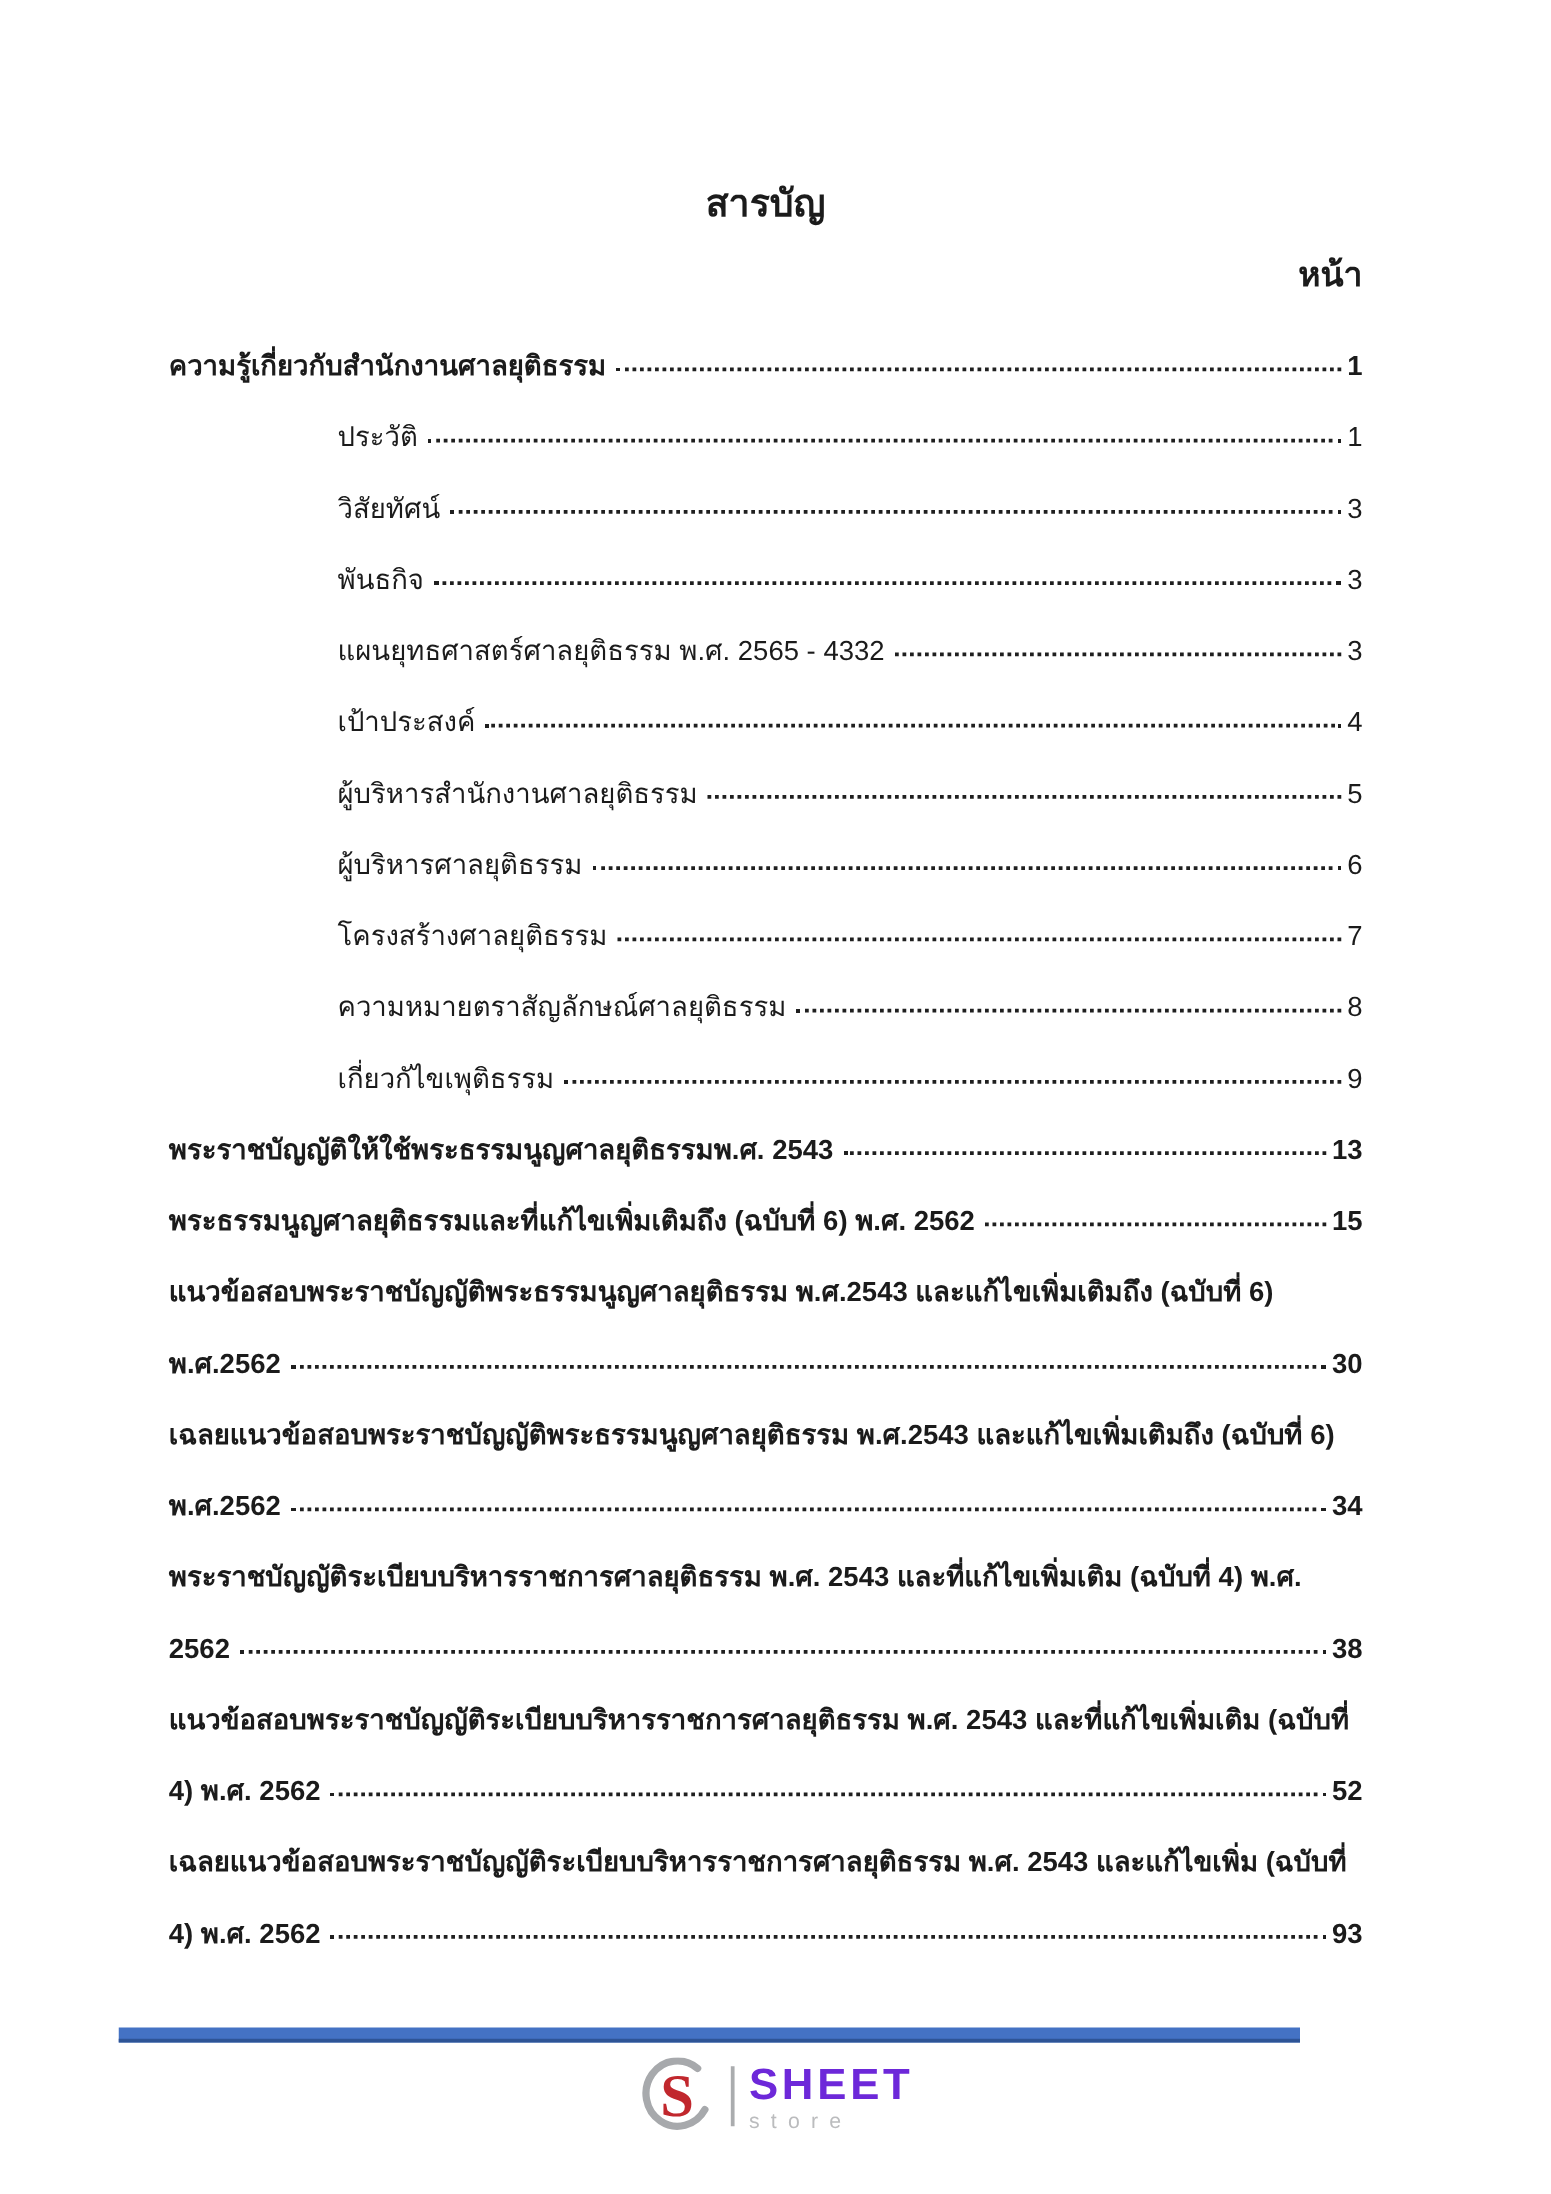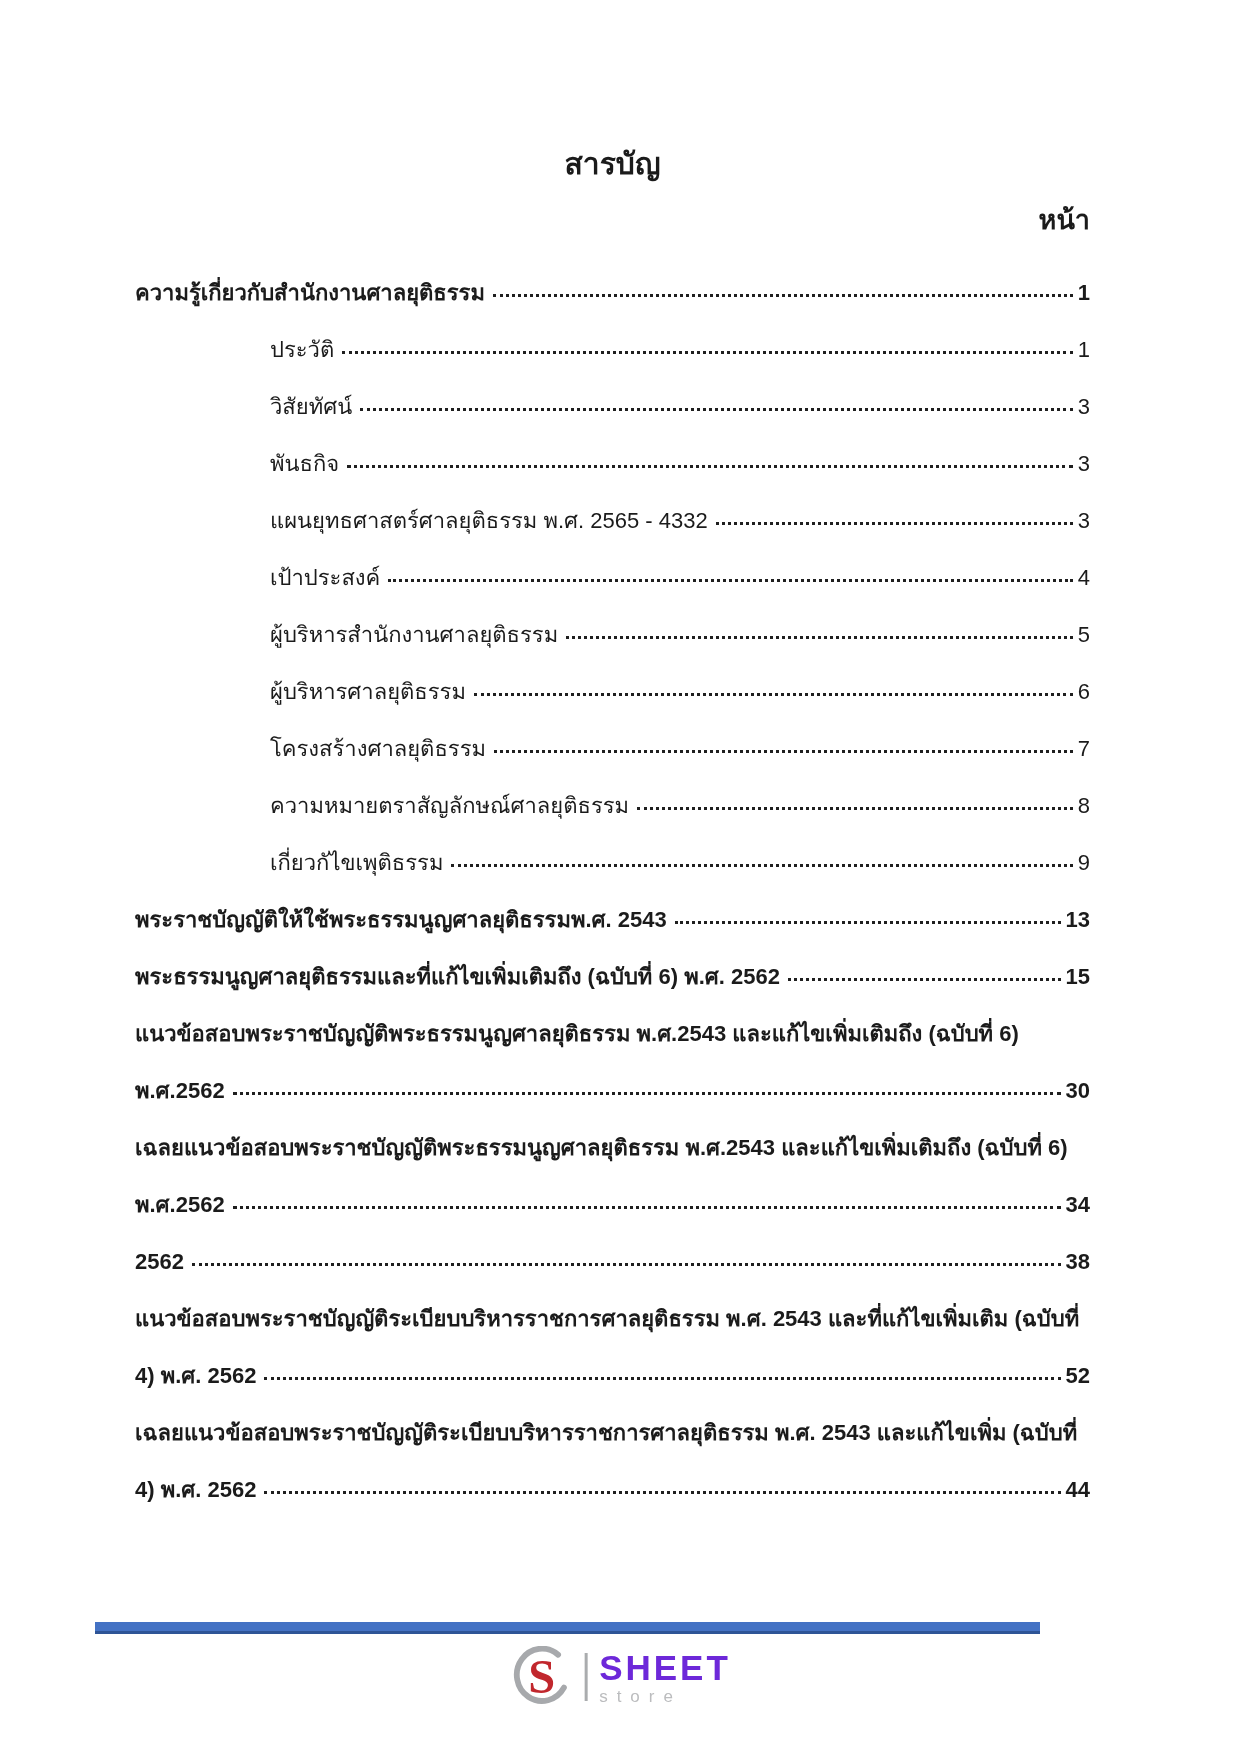--- a/index.html
+++ b/index.html
@@ -212,20 +212,23 @@
             <span class="entry-text">เฉลยแนวข้อสอบพระราชบัญญัติพระธรรมนูญศาลยุติธรรม พ.ศ.2543 และแก้ไขเพิ่มเติมถึง (ฉบับที่ 6)</span>
           </div>
           <div class="toc-line">
             <span class="entry-text">พ.ศ.2562</span>
             <span class="leader"></span>
             <span class="page-num">34</span>
           </div>
         </div>
         <div class="toc-entry bold">
           <div class="toc-line">
+            <span class="entry-text">พระราชบัญญัติระเบียบบริหารราชการศาลยุติธรรม พ.ศ. 2543 และที่แก้ไขเพิ่มเติม (ฉบับที่ 4) พ.ศ.</span>
+          </div>
+          <div class="toc-line">
             <span class="entry-text">2562</span>
             <span class="leader"></span>
             <span class="page-num">38</span>
           </div>
         </div>
         <div class="toc-entry bold">
           <div class="toc-line">
             <span class="entry-text">แนวข้อสอบพระราชบัญญัติระเบียบบริหารราชการศาลยุติธรรม พ.ศ. 2543 และที่แก้ไขเพิ่มเติม (ฉบับที่</span>
           </div>
           <div class="toc-line">
@@ -234,21 +237,21 @@
             <span class="page-num">52</span>
           </div>
         </div>
         <div class="toc-entry bold">
           <div class="toc-line">
             <span class="entry-text">เฉลยแนวข้อสอบพระราชบัญญัติระเบียบบริหารราชการศาลยุติธรรม พ.ศ. 2543 และแก้ไขเพิ่ม (ฉบับที่</span>
           </div>
           <div class="toc-line">
             <span class="entry-text">4) พ.ศ. 2562</span>
             <span class="leader"></span>
-            <span class="page-num">44</span>
+            <span class="page-num">93</span>
           </div>
         </div>
       </div>
   </div>
 
   <div class="footer-rule" style="background: rgb(68, 114, 196); border-bottom-color: rgb(46, 84, 150);"></div>
 
   <div class="brand">
     <svg width="62" height="62" viewBox="0 0 64 64">
       <path id="logo-swoosh" d="M49 9 A 26 27 0 1 0 55 43" fill="none" stroke="#a7a9ac" stroke-width="6" stroke-linecap="round"></path>

